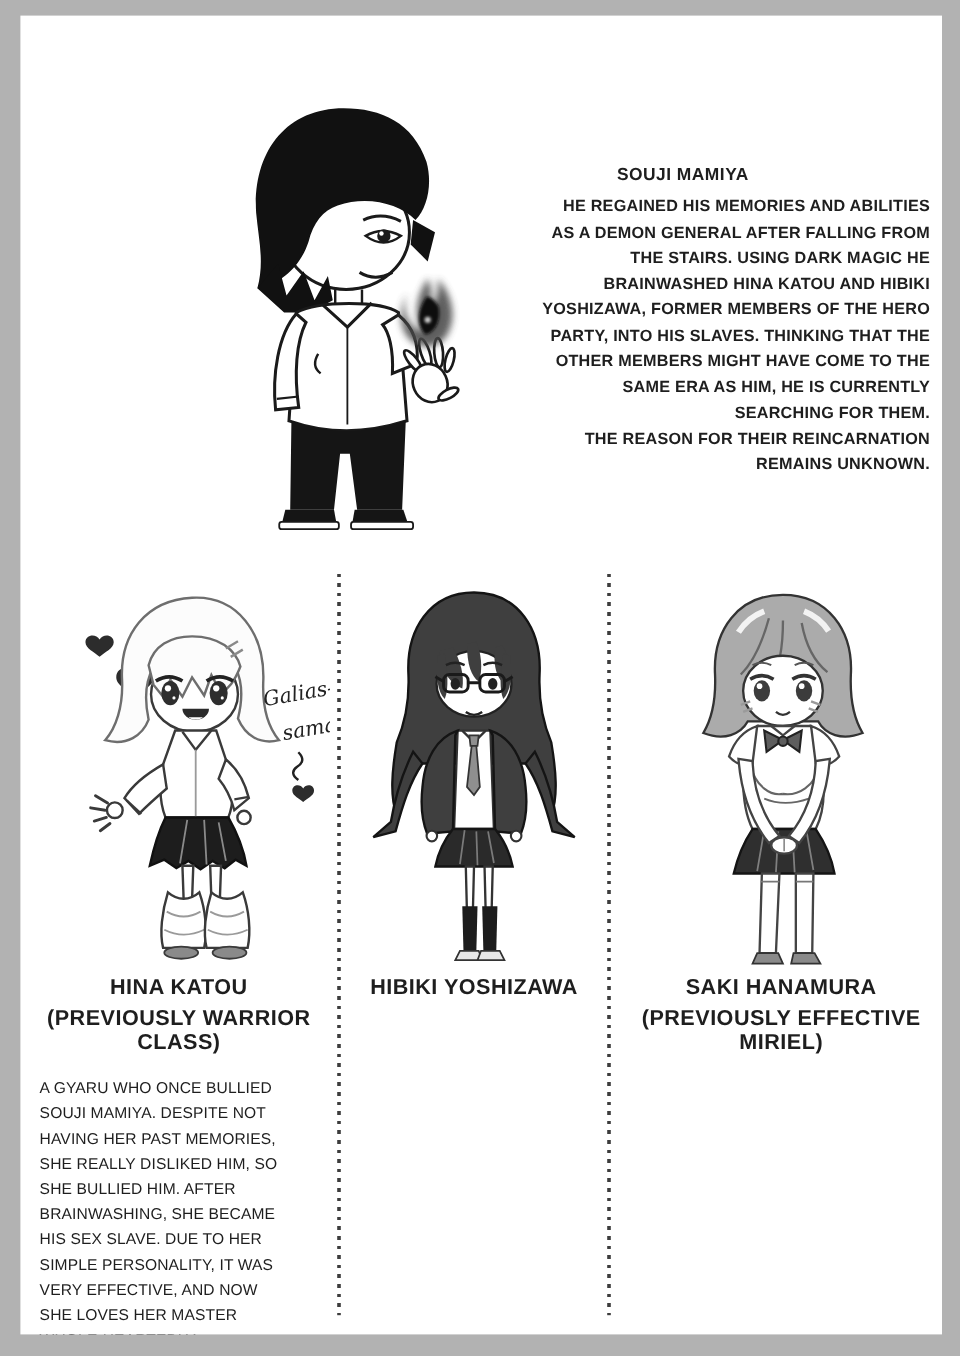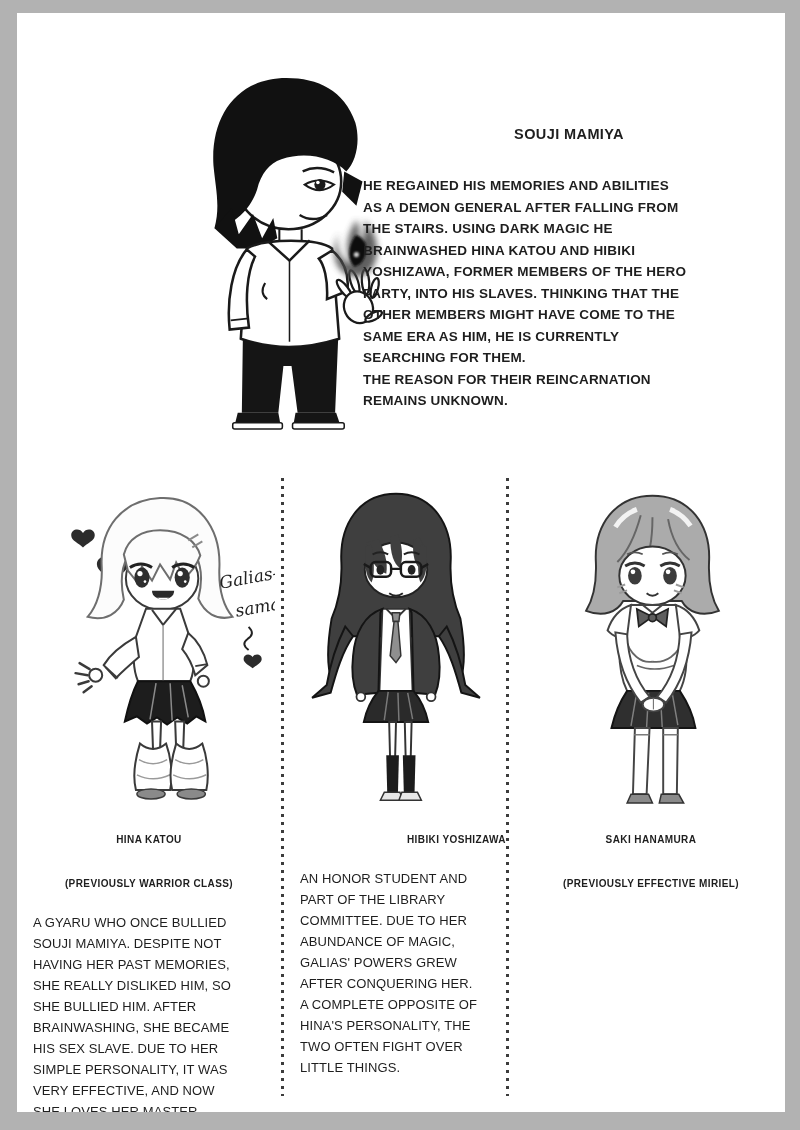--- a/index.html
+++ b/index.html
@@ -10,45 +10,45 @@
   }
   .frame{
     position:relative;width:800px;height:1130px;
     background:#b2b2b2;
   }
   .paper{
     position:absolute;left:17px;top:13px;width:768px;height:1099px;
     background:#ffffff;overflow:hidden;
   }
   
-  .top-section{position:absolute;left:0;top:1px;width:768px;height:457px;}
+  .top-section{position:absolute;left:0;top:13px;width:768px;height:457px;}
   .souji-art{position:absolute;left:166px;top:56px;}
   .top-text{position:absolute;left:346px;top:110px;width:412px;color:#1e1e1e;}
   .char-title{
     text-align:center;font-weight:bold;font-size:14.5px;line-height:21px;
     letter-spacing:.4px;color:#1e1e1e;
   }
   .top-desc{
-    margin-top:30px;font-weight:bold;font-size:13.5px;line-height:21.5px;
-    letter-spacing:.2px;white-space:pre-line;color:#1e1e1e;
+    margin-top:4px;font-weight:bold;font-size:13.5px;line-height:21.5px;
+    letter-spacing:.2px;white-space:pre-line;color:#1e1e1e;text-align:right;
   }
   
   .bottom-section{position:absolute;left:0;top:457px;width:768px;height:642px;}
   .divider{
     position:absolute;top:8px;bottom:16px;width:3px;
     background-image:repeating-linear-gradient(to bottom,#3c3c3c 0 3px,transparent 3px 8px);
   }
   .divider-1{left:264px;}
   .divider-2{left:489px;}
   .col{position:absolute;top:0;height:642px;display:flex;flex-direction:column;align-items:center;}
   .col-1{left:0;width:264px;}
-  .col-2{left:267px;width:222px;align-items:flex-end;}
+  .col-2{left:267px;width:222px;}
   .col-3{left:496px;width:276px;}
   .char-art{margin-top:14px;flex:0 0 auto;}
-  .col .char-title{margin-top:24px;font-size:10px;line-height:20px;}
+  .col .char-title{margin-top:6px;font-size:18px;line-height:20px;}
   .char-desc{
     margin-top:18px;align-self:stretch;padding:0 16px;
     font-weight:normal;font-size:13px;line-height:21px;letter-spacing:.1px;
     white-space:pre-line;color:#1e1e1e;text-align:left;
   }
   .hand{
     font-family:"DejaVu Serif",serif;font-style:italic;
     font-size:17px;fill:#222;
   }
   svg{display:block;}
@@ -265,30 +265,20 @@
           <path d="M103 244 L 110 244 L 109 284 L 104 284 Z" fill="#fff" stroke="#333" stroke-width="2"></path>
           <path d="M119 244 L 126 244 L 125 284 L 120 284 Z" fill="#fff" stroke="#333" stroke-width="2"></path>
 
           <path d="M100 278 L 113 278 L 112 316 L 101 316 Z" fill="#1c1c1c"></path>
           <path d="M117 278 L 130 278 L 129 316 L 118 316 Z" fill="#1c1c1c"></path>
 
           <path d="M98 316 L114 316 L117 324 L94 324 Z" fill="#e8e8e8" stroke="#333" stroke-width="1.5"></path>
           <path d="M116 316 L132 316 L136 324 L113 324 Z" fill="#e8e8e8" stroke="#333" stroke-width="1.5"></path>
         </svg>
         <div class="char-title">HIBIKI YOSHIZAWA</div>
-        <div class="char-desc">AN HONOR STUDENT AND
-PART OF THE LIBRARY
-COMMITTEE. DUE TO HER
-ABUNDANCE OF MAGIC,
-GALIAS' POWERS GREW
-AFTER CONQUERING HER.
-A COMPLETE OPPOSITE OF
-HINA'S PERSONALITY, THE
-TWO OFTEN FIGHT OVER
-LITTLE THINGS.</div>
       </article>
 
       <article class="col col-3">
         <svg class="char-art" width="248" height="322" viewBox="0 0 245 330">
 
           <g>
             <path d="M124 12 C 86 12 64 42 66 80 C 67 104 62 120 56 130 C 74 137 88 131 94 120 L 154 120 C 160 131 174 137 192 130 C 186 120 181 104 182 80 C 184 42 162 12 124 12 Z" fill="#ababab" stroke="#333" stroke-width="2"></path>
             <path d="M86 44 A 44 44 0 0 1 108 26 M142 26 A 44 44 0 0 1 163 43" stroke="#fff" stroke-width="5" opacity="0.85" fill="none"></path>
             <path d="M112 32 C 106 54 98 70 88 80 M124 34 C 124 58 120 76 114 86 M140 36 C 144 58 152 70 162 78" stroke="#666" stroke-width="2" fill="none"></path>
           </g>

